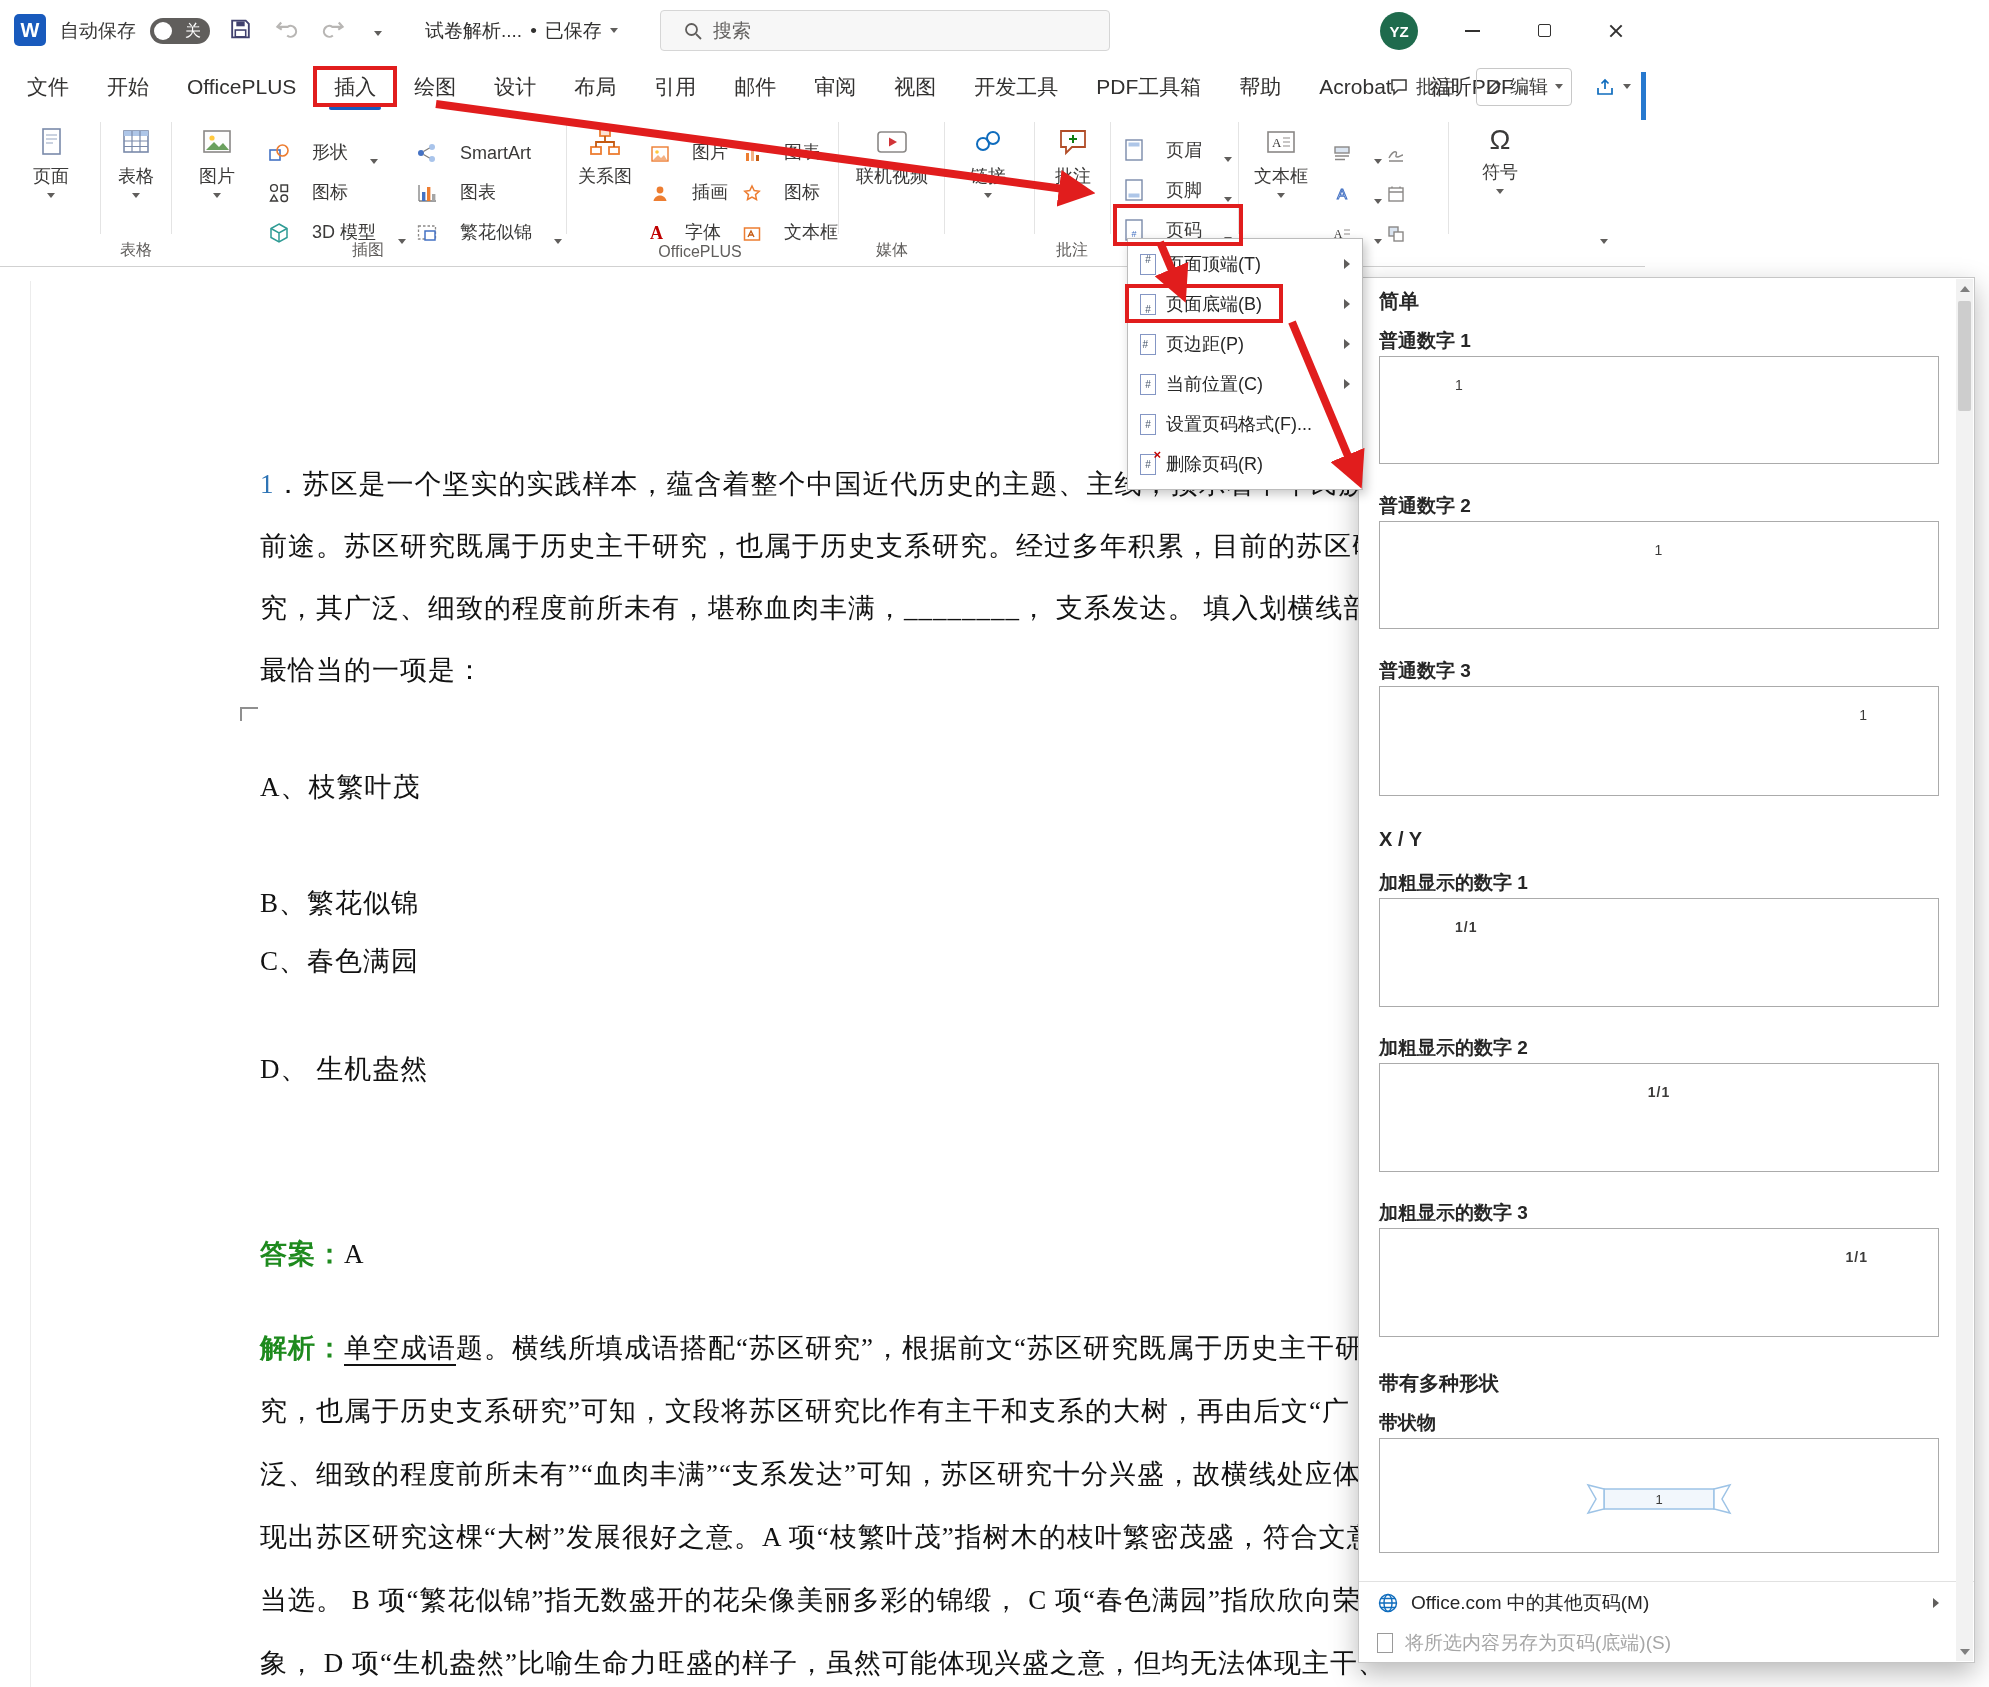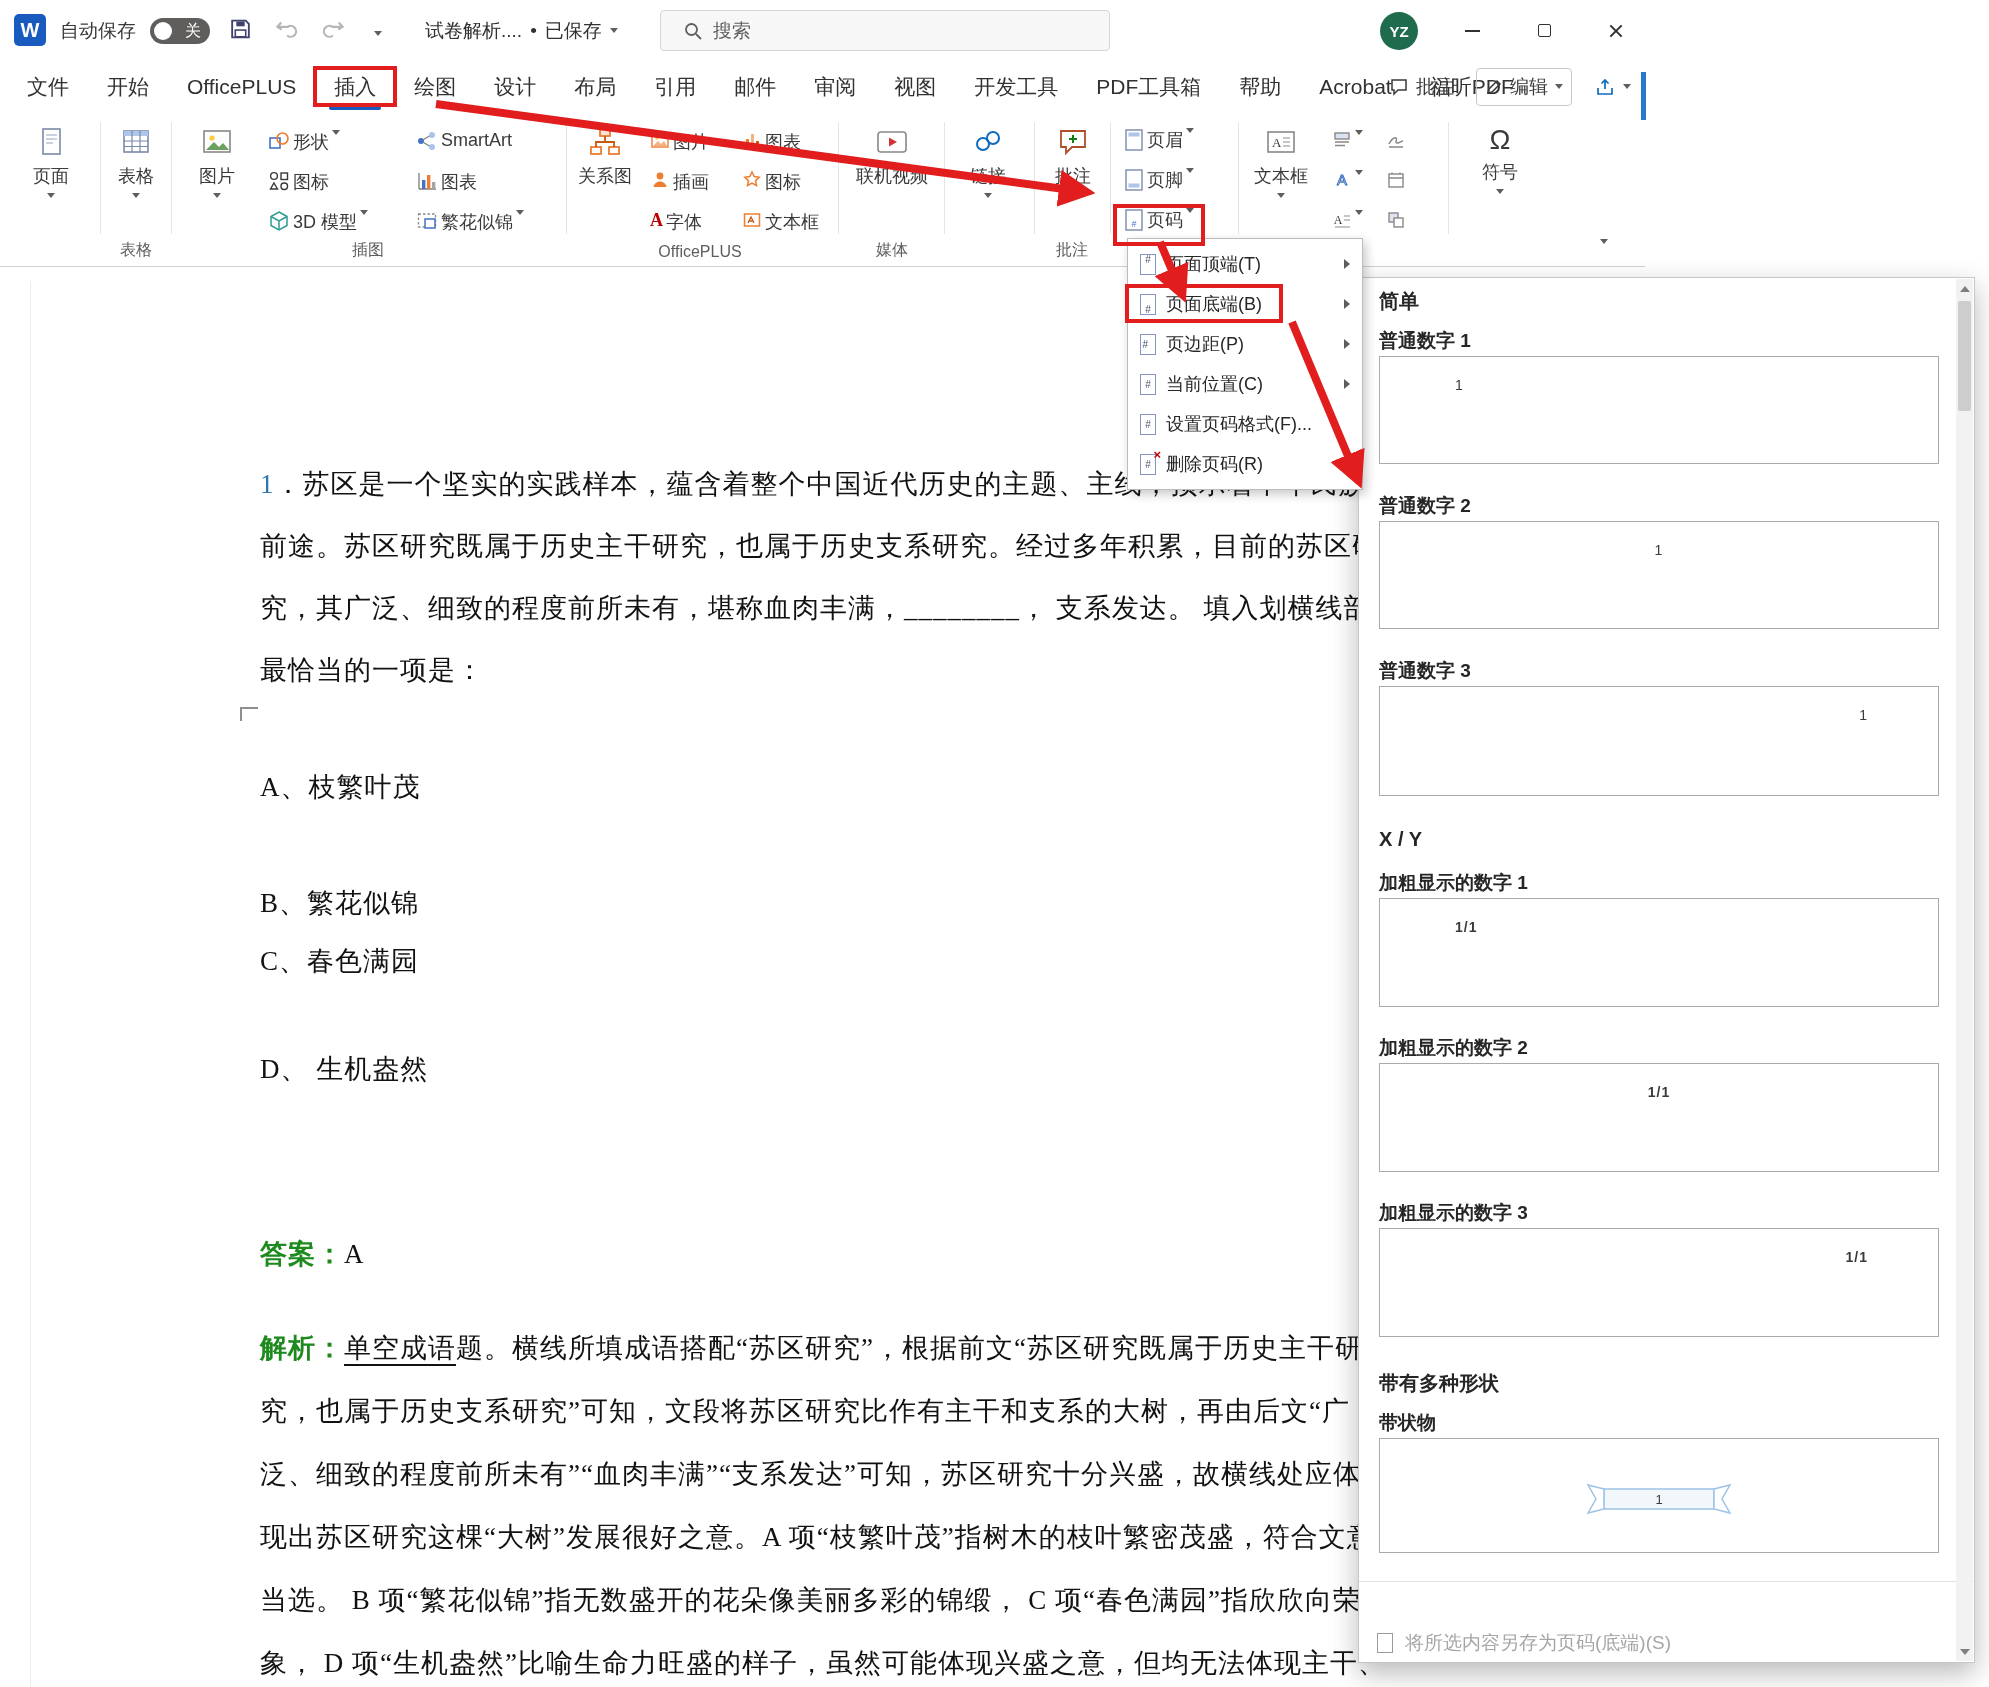--- a/index.html
+++ b/index.html
@@ -37,21 +37,21 @@
 
 
 .cd{display:inline-block;width:0;height:0;border-left:4px solid transparent;border-right:4px solid transparent;border-top:5px solid #605e5c}
 .cr{display:inline-block;width:0;height:0;border-top:5px solid transparent;border-bottom:5px solid transparent;border-left:6px solid #605e5c}
 
 
 .ribbon{position:absolute;left:0;top:112px;width:1645px;height:155px;background:#fff;border-bottom:1px solid #d1d1d1}
 .vdiv{position:absolute;top:10px;height:112px;width:1px;background:#e4e4e4}
 .bigbtn{position:absolute;top:4px;height:126px;display:flex;flex-direction:column;align-items:center;padding-top:9px;gap:7px;border-radius:4px}
 .blabel{font-size:18px;color:#3b3a39;line-height:20px;text-align:center;white-space:nowrap}
-.smbtn{position:absolute;height:34px;display:flex;align-items:flex-start;gap:3px;font-size:18px;color:#3b3a39;padding:0 6px;border-radius:4px;white-space:nowrap}
+.smbtn{position:absolute;height:34px;display:flex;align-items:flex-end;gap:22px;font-size:18px;color:#3b3a39;padding:0 6px;border-radius:4px;white-space:nowrap}
 .glabel{position:absolute;bottom:5px;font-size:16px;color:#605e5c;text-align:center;width:140px;transform:translateX(-50%)}
 .collapse-chev{position:absolute;left:1600px;top:118px}
 .fontA{color:#c00000;font-weight:bold;font-size:18px;font-family:"Liberation Serif",serif}
 .omega{font-size:28px;color:#3b3a39;line-height:30px}
 
 
 .docarea{position:absolute;left:0;top:267px;width:1645px;height:1420px;background:#fff}
 .page-edge{position:absolute;left:30px;top:14px;bottom:0;border-left:1px solid #ececec}
 .corner{position:absolute;left:240px;top:440px;width:18px;height:14px;border-left:2px solid #8f8f8f;border-top:2px solid #8f8f8f}
 .dl{position:absolute;left:260px;white-space:nowrap;font-family:"Liberation Serif","DejaVu Serif",serif;font-size:27px;line-height:36px;color:#121212;letter-spacing:1px}
@@ -591,20 +591,29 @@
     <div class="banner-wrap">
       <svg width="150" height="36" viewBox="0 0 150 36">
             <path d="M20 8h110v20H20z" fill="#f2f7fc" stroke="#9dc3e6" stroke-width="1.5"></path>
             <path d="M20 8 4 4l8 14-8 14 16-4zM130 8l16-4-8 14 8 14-16-4z" fill="#fff" stroke="#9dc3e6" stroke-width="1.5"></path>
             <text x="75" y="23" text-anchor="middle" font-size="13" fill="#3b3a39">1</text>
           </svg>
     </div>
   </div>
 
   <div class="gfoot-sep"></div>
+  <div class="gfoot" style="top:1306px">
+    <svg width="22" height="22" viewBox="0 0 22 22" fill="none" stroke="#0f6cbd" stroke-width="1.4">
+          <circle cx="11" cy="11" r="8.5"></circle>
+          <ellipse cx="11" cy="11" rx="4" ry="8.5"></ellipse>
+          <path d="M2.5 11h17M4 6.5h14M4 15.5h14"></path>
+        </svg>
+    <span>Office.com 中的其他页码(M)</span>
+    <span class="cr"></span>
+  </div>
   <div class="gfoot disabled" style="top:1346px">
     <span class="mini-page"></span>
     <span>将所选内容另存为页码(底端)(S)</span>
   </div>
 
   <div class="sb">
     <div class="sb-up">
           <span class="tri-up"></span>
         </div>
     <div class="sb-thumb"></div>

